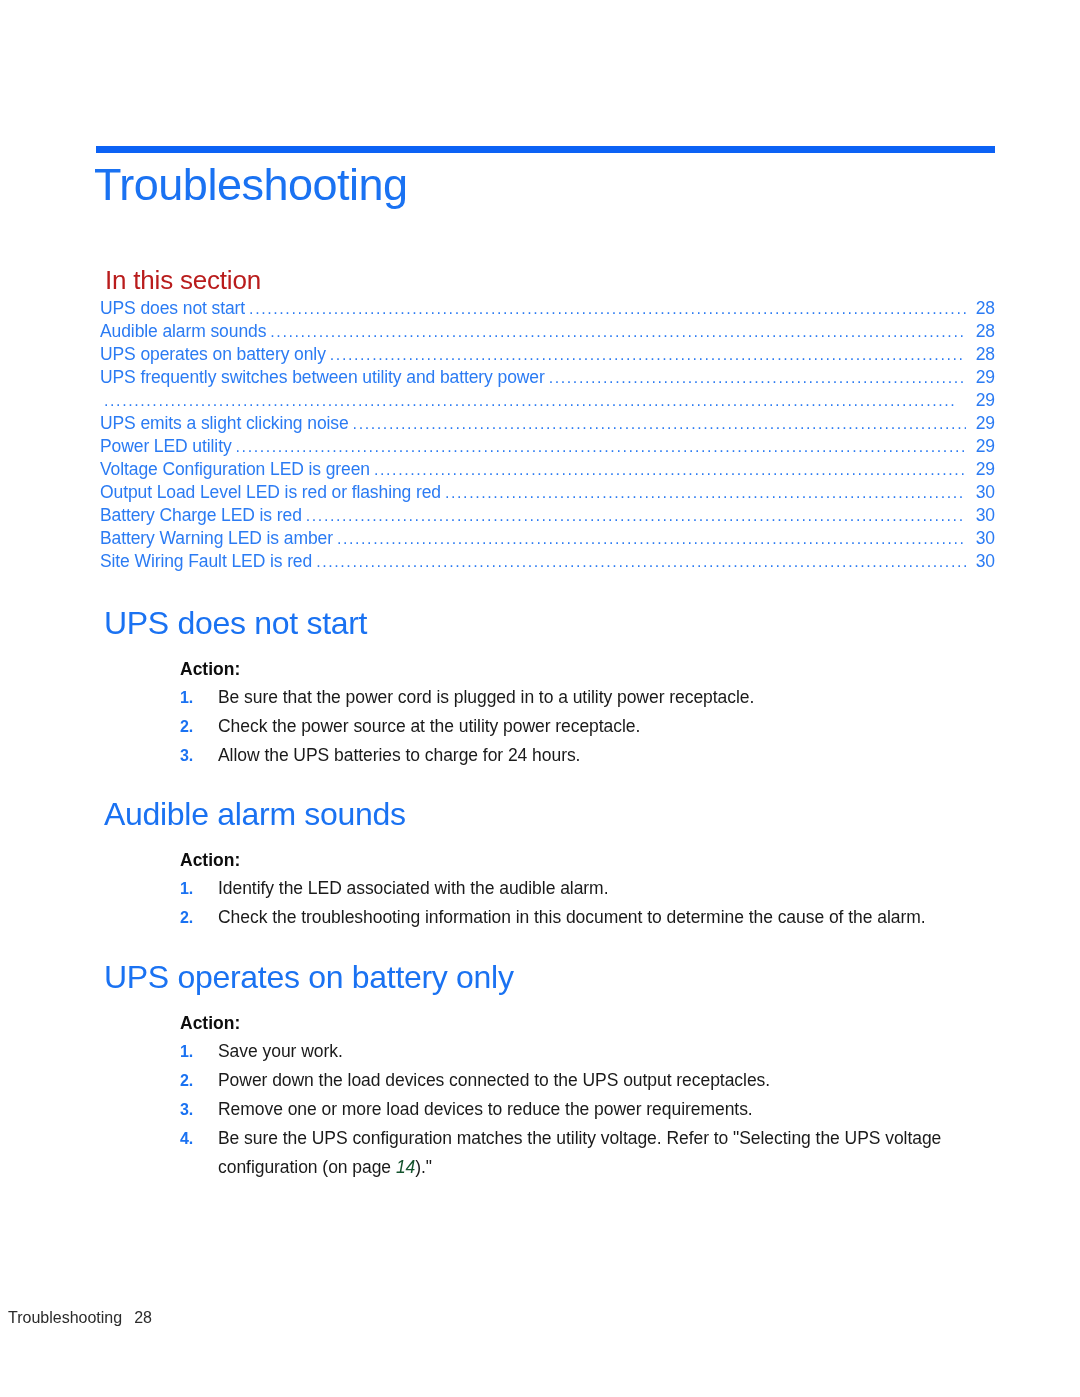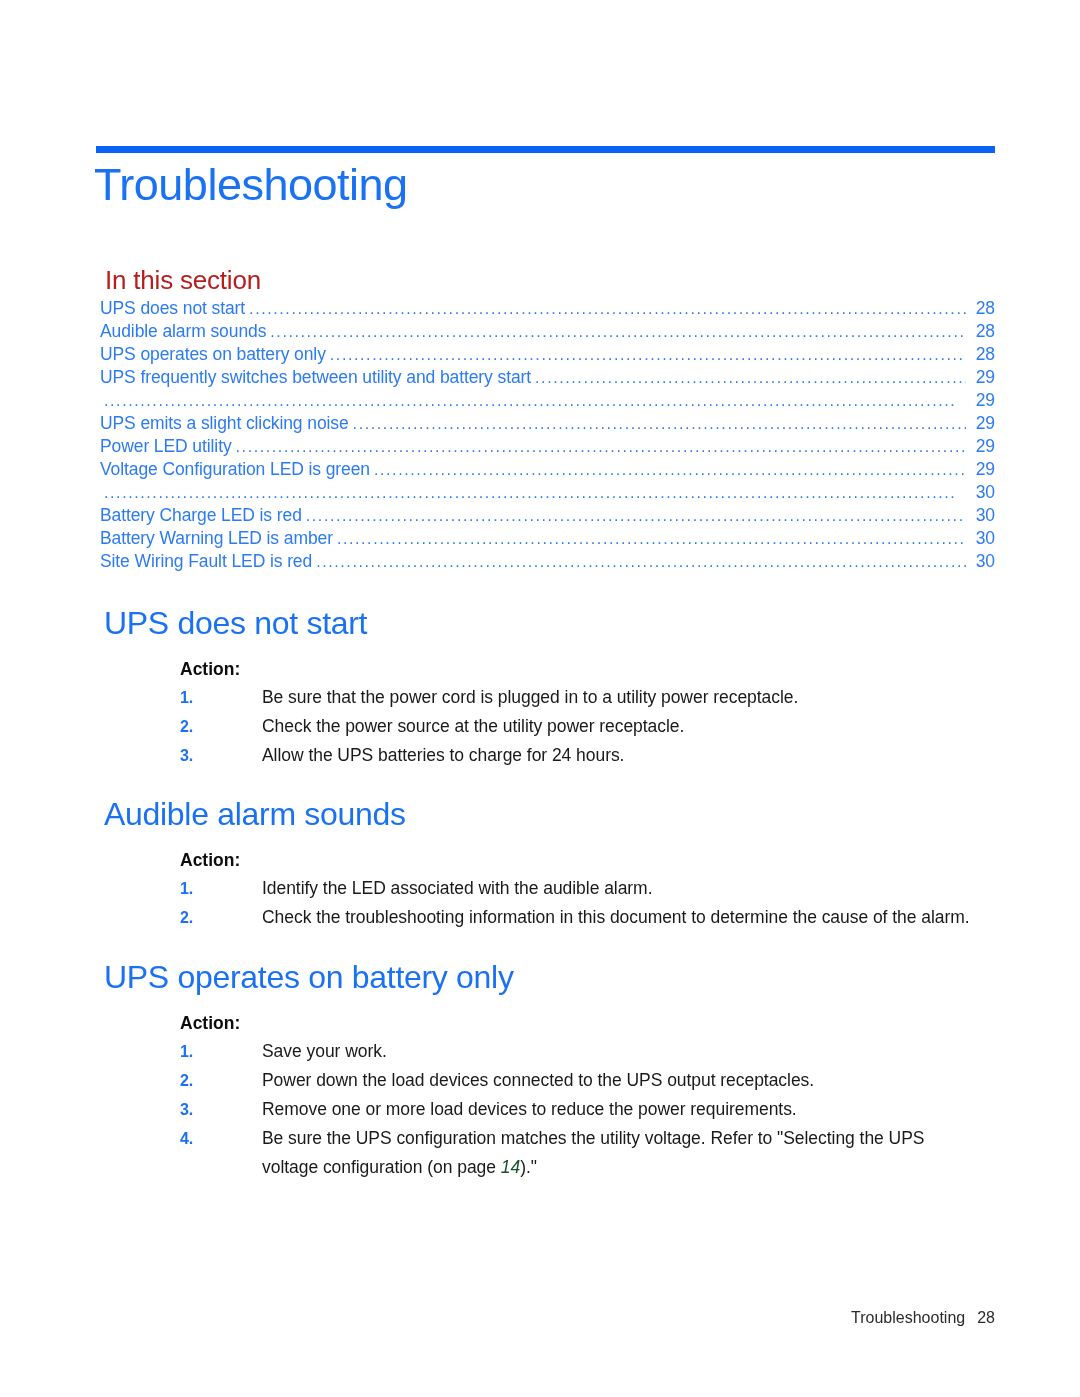--- a/index.html
+++ b/index.html
@@ -126,34 +126,33 @@
   }
   .step-num {
     flex: 0 0 38px;
     font-weight: bold;
     color: #1a72f2;
     font-size: 16px;
     line-height: 29px;
   }
   .step-text {
     flex: 1 1 auto;
-    margin-left: 44px;
   }
   .xref {
     color: #14532d;
     font-style: italic;
   }
 
   
   .footer {
     position: absolute;
     left: 0;
     top: 1308px;
     width: 987px;
-    text-align: right;
+    text-align: left;
     font-size: 16px;
     line-height: 20px;
     color: #2b2b2b;
   }
   .footer-page { margin-left: 12px; }
 </style>
 </head>
 <body>
 
 <div class="page">
@@ -178,21 +177,21 @@
       <span class="toc-page">28</span>
     </div>
 
     <div class="toc-row">
       <span class="toc-label">UPS operates on battery only</span>
       <span class="toc-leader">.............................................................................................................................................</span>
       <span class="toc-page">28</span>
     </div>
 
     <div class="toc-row">
-      <span class="toc-label">UPS frequently switches between utility and battery start</span>
+      <span class="toc-label">UPS frequently switches between utility and battery power</span>
       <span class="toc-leader">.............................................................................................................................................</span>
       <span class="toc-page">29</span>
     </div>
 
     <div class="toc-row">
       <span class="toc-leader">.............................................................................................................................................</span>
       <span class="toc-page">29</span>
     </div>
 
     <div class="toc-row">
@@ -207,20 +206,21 @@
       <span class="toc-page">29</span>
     </div>
 
     <div class="toc-row">
       <span class="toc-label">Voltage Configuration LED is green</span>
       <span class="toc-leader">.............................................................................................................................................</span>
       <span class="toc-page">29</span>
     </div>
 
     <div class="toc-row">
+      <span class="toc-label">Output Load Level LED is red or flashing red</span>
       <span class="toc-leader">.............................................................................................................................................</span>
       <span class="toc-page">30</span>
     </div>
 
     <div class="toc-row">
       <span class="toc-label">Battery Charge LED is red</span>
       <span class="toc-leader">.............................................................................................................................................</span>
       <span class="toc-page">30</span>
     </div>
 

